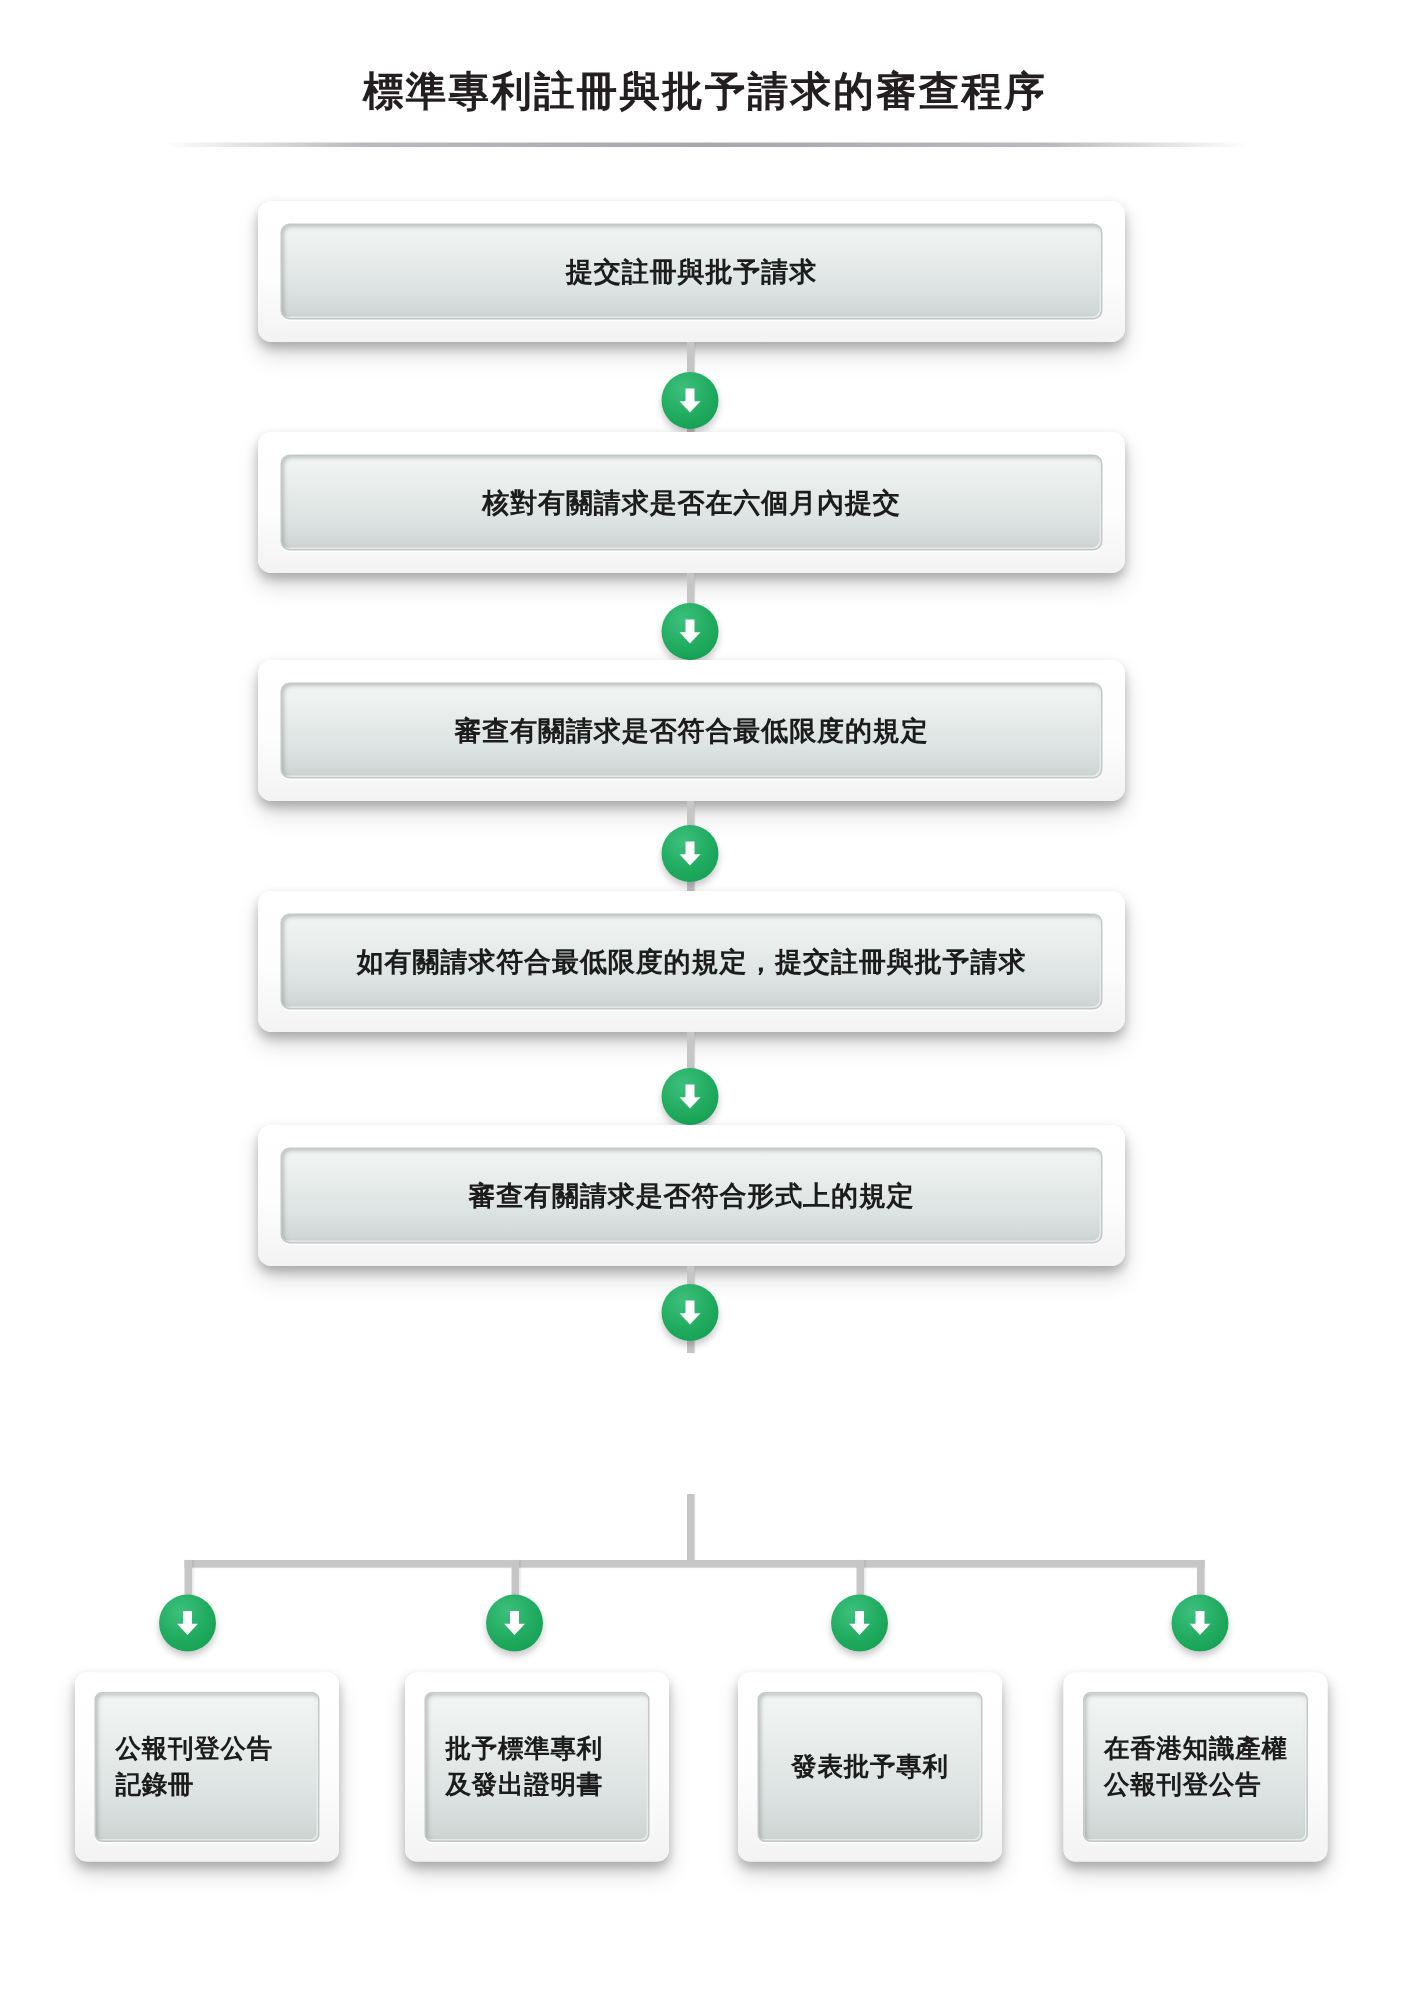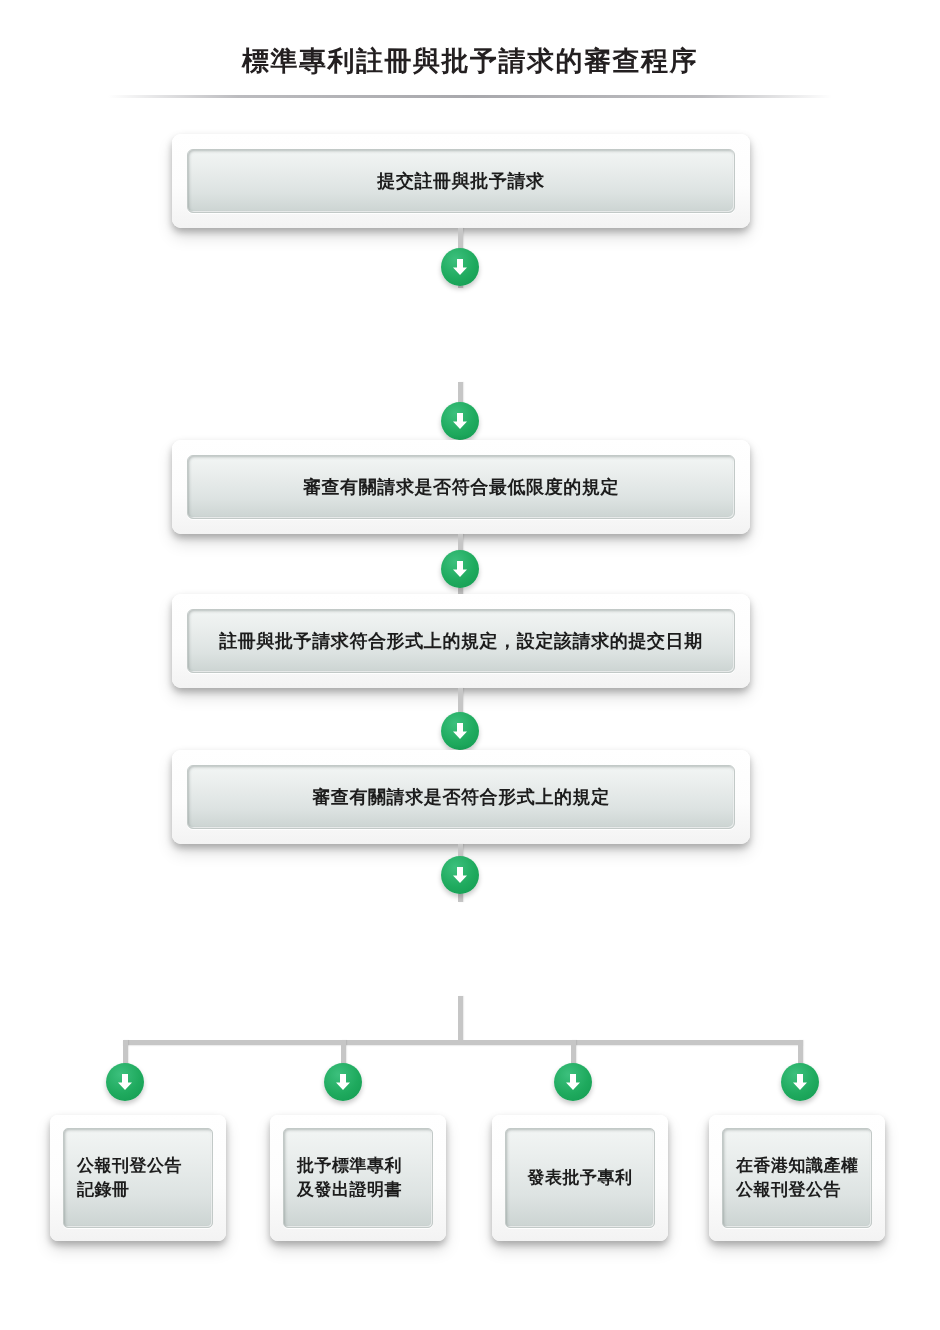--- a/index.html
+++ b/index.html
@@ -162,20 +162,25 @@
     </div>
   </div>
 
   <div class="vline" style="left:457.5px; top:228px; height:60px;"></div>
   <div class="arrow-badge" style="left:441px; top:248px;">
     <svg width="20" height="22" viewBox="0 0 20 22" aria-hidden="true">
       <path d="M7 3 L13 3 L13 11.5 L17 11.5 L10 19 L3 11.5 L7 11.5 Z" fill="#ffffff"></path>
     </svg>
   </div>
 
+  <div class="card row-card" style="top:288px;">
+    <div class="inner">
+      <span class="label">核對有關請求是否在六個月內提交</span>
+    </div>
+  </div>
 
   <div class="vline" style="left:457.5px; top:382px; height:60px;"></div>
   <div class="arrow-badge" style="left:441px; top:402px;">
     <svg width="20" height="22" viewBox="0 0 20 22" aria-hidden="true">
       <path d="M7 3 L13 3 L13 11.5 L17 11.5 L10 19 L3 11.5 L7 11.5 Z" fill="#ffffff"></path>
     </svg>
   </div>
 
   <div class="card row-card" style="top:440px;">
     <div class="inner">
@@ -185,21 +190,21 @@
 
   <div class="vline" style="left:457.5px; top:534px; height:62px;"></div>
   <div class="arrow-badge" style="left:441px; top:550px;">
     <svg width="20" height="22" viewBox="0 0 20 22" aria-hidden="true">
       <path d="M7 3 L13 3 L13 11.5 L17 11.5 L10 19 L3 11.5 L7 11.5 Z" fill="#ffffff"></path>
     </svg>
   </div>
 
   <div class="card row-card" style="top:594px;">
     <div class="inner">
-      <span class="label">註冊與批予請求符合形式上的規定，設定該請求的提交日期</span>
+      <span class="label">如有關請求符合最低限度的規定，提交註冊與批予請求</span>
     </div>
   </div>
 
   <div class="vline" style="left:457.5px; top:688px; height:62px;"></div>
   <div class="arrow-badge" style="left:441px; top:712px;">
     <svg width="20" height="22" viewBox="0 0 20 22" aria-hidden="true">
       <path d="M7 3 L13 3 L13 11.5 L17 11.5 L10 19 L3 11.5 L7 11.5 Z" fill="#ffffff"></path>
     </svg>
   </div>
 

